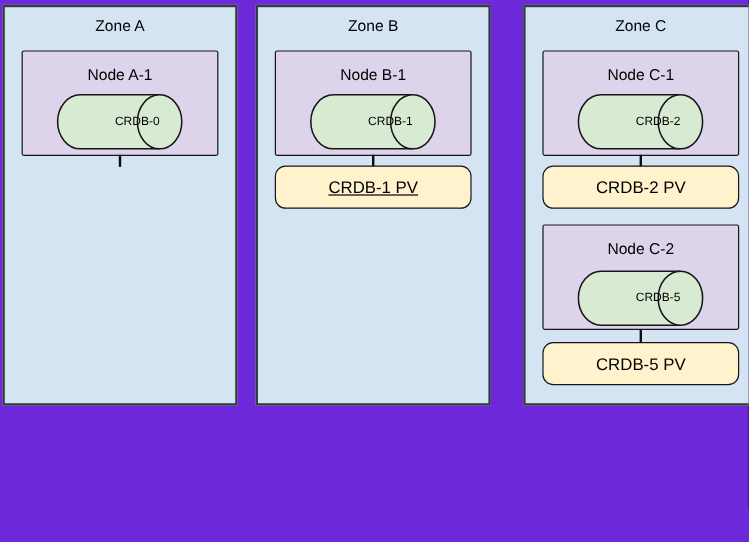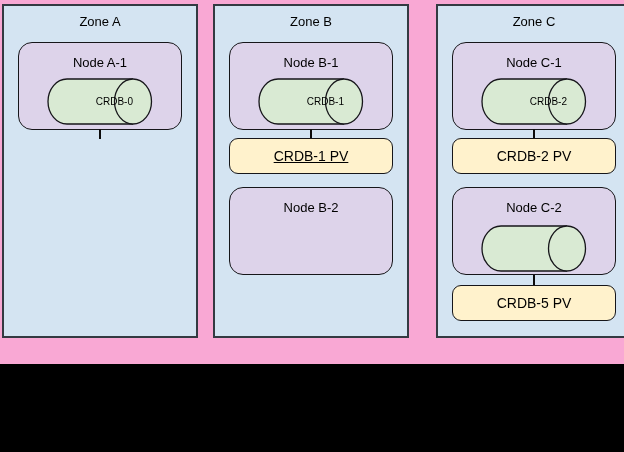--- a/index.html
+++ b/index.html
@@ -1,32 +1,32 @@
 <!DOCTYPE html>
 <html><head>
 <meta charset="utf-8">
 <style>
   html, body { margin: 0; padding: 0; background: #000; }
   .stage {
-    position: relative; width: 624px; height: 364px;
-    background: #f9a8d4; overflow: hidden;
+    position: relative; width: 624px; height: 452px;
+    background: #6d28d9; overflow: hidden;
     font-family: "Liberation Sans", sans-serif; color: #000;
   }
   .zone {
     position: absolute; top: 4px; height: 334px;
     background: #d4e4f2; border: 2px solid #343a42;
     box-sizing: border-box;
   }
   .zone-title {
     position: absolute; top: 8px; left: 0; right: 0;
     text-align: center; font-size: 13px;
   }
   .node {
     position: absolute; left: 14px; right: 14px; height: 88px;
-    background: #ddd3ea; border: 1px solid #16161a; border-radius: 14px;
+    background: #ddd3ea; border: 1px solid #16161a; border-radius: 2px;
     box-sizing: border-box;
   }
   .node-label {
     position: absolute; top: 12px; left: 0; right: 0;
     text-align: center; font-size: 13px;
   }
   .cyl {
     position: absolute; top: 35px; left: 50%; margin-left: -53px;
     width: 106px; height: 47px;
   }
@@ -84,23 +84,20 @@
         <div class="cyl-label">CRDB-1</div>
       </div>
     </div>
 
     <div class="connector" style="top:123px; height:10px;"></div>
 
     <div class="pv" style="top:132px;text-decoration:underline;">
       <span>CRDB-1 PV</span>
     </div>
 
-    <div class="node" style="top:181px;">
-      <div class="node-label">Node B-2</div>
-    </div>
   </div>
 
   <div class="zone" style="left:436px; width:196px;">
     <div class="zone-title">Zone C</div>
 
     <div class="node" style="top:36px;">
       <div class="node-label">Node C-1</div>
       <div class="cyl">
         <svg width="106" height="47" viewBox="0 0 106 47">
           <path d="M20,1 A19,22.5 0 0 0 20,46 L86,46 L86,1 Z" fill="#d9ead3" stroke="none"></path>
@@ -118,20 +115,21 @@
     </div>
 
     <div class="node" style="top:181px;">
       <div class="node-label">Node C-2</div>
       <div class="cyl" style="top:37px;">
         <svg width="106" height="47" viewBox="0 0 106 47">
           <path d="M20,1 A19,22.5 0 0 0 20,46 L86,46 L86,1 Z" fill="#d9ead3" stroke="none"></path>
           <path d="M86,1 L20,1 A19,22.5 0 0 0 20,46 L86,46" fill="none" stroke="#16161a" stroke-width="1.3"></path>
           <ellipse cx="86" cy="23.5" rx="18.5" ry="22.5" fill="#d9ead3" stroke="#16161a" stroke-width="1.3"></ellipse>
         </svg>
+        <div class="cyl-label">CRDB-5</div>
       </div>
     </div>
 
     <div class="connector" style="top:269px; height:10px;"></div>
 
     <div class="pv" style="top:279px;">
       <span>CRDB-5 PV</span>
     </div>
   </div>
 

